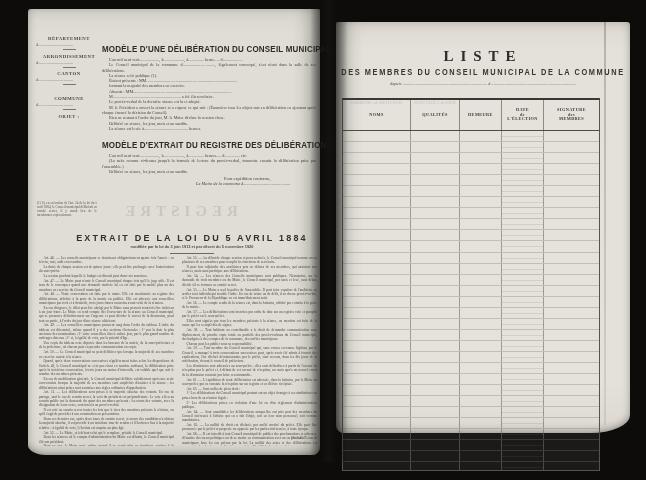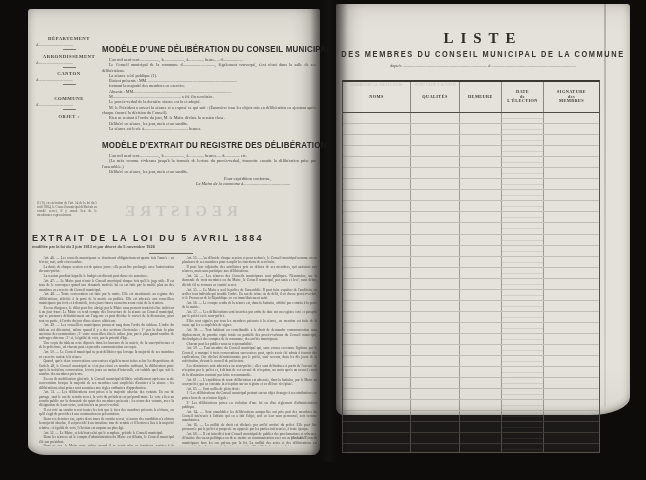--- a/index.html
+++ b/index.html
@@ -2,21 +2,21 @@
 <html><head>
 <meta charset="utf-8">
 <style>
   html,body{margin:0;padding:0;background:#0d0c0a;}
   .scan{position:relative;width:646px;height:480px;background:#0d0c0a;overflow:hidden;
         font-family:"Liberation Serif","DejaVu Serif",serif;color:#45423d;}
   .page{position:absolute;box-sizing:border-box;}
   .page.left{left:28px;top:9px;width:292px;height:446px;background:linear-gradient(180deg,#d9d6ce,#e0ddd5 6%,#e0ddd5 90%,#d8d5cc);
         border-radius:3px 2px 8px 18px / 3px 2px 8px 10px;
         box-shadow:inset -16px 0 20px -10px rgba(0,0,0,.45), inset 4px 0 8px -4px rgba(0,0,0,.25), inset 0 -6px 10px -6px rgba(0,0,0,.3);}
-  .page.right{left:336px;top:4px;width:294px;height:411px;background:linear-gradient(180deg,#ddd9d1,#e4e1da 7%,#e4e1da 88%,#dcd8d0);
+  .page.right{left:336px;top:22px;width:294px;height:411px;background:linear-gradient(180deg,#ddd9d1,#e4e1da 7%,#e4e1da 88%,#dcd8d0);
         border-radius:2px 3px 40px 8px / 2px 3px 18px 8px;
         box-shadow:inset 16px 0 20px -10px rgba(0,0,0,.45), inset -4px 0 8px -4px rgba(0,0,0,.25), inset 0 -6px 10px -6px rgba(0,0,0,.3);}
   .spine{position:absolute;left:310px;top:0;width:38px;height:462px;pointer-events:none;
         background:linear-gradient(90deg,rgba(13,12,10,0) 0%,rgba(13,12,10,.45) 28%,#141210 50%,rgba(13,12,10,.5) 70%,rgba(13,12,10,0) 100%);}
 
   
   .margin-wrap{position:absolute;left:4px;top:27px;width:74px;height:120px;overflow:hidden;}
   .margin-inner{zoom:.5;width:148px;text-align:center;color:#4a473f;}
   .m-label{font-family:"Liberation Serif",serif;font-size:9.5px;letter-spacing:1px;font-weight:bold;}
   .m-fill{font-size:8.5px;font-style:italic;color:#55524a;margin-top:2px;overflow:hidden;white-space:nowrap;text-align:left;padding-left:8px;}
@@ -36,21 +36,21 @@
   .sig-l1{font-size:8.8px;text-align:center;margin-left:40%;width:56%;color:#46433d;}
   .sig-l2{font-size:8.8px;font-style:italic;text-align:center;margin-left:34%;width:64%;color:#46433d;white-space:nowrap;overflow:hidden;}
 
   .footnote-wrap{position:absolute;left:9px;top:192px;width:60px;height:36px;overflow:hidden;}
   .footnote-inner{zoom:.5;width:120px;font-size:6.6px;line-height:8px;text-align:justify;color:#5a564e;}
 
   .ghost-registre{position:absolute;left:66px;top:194px;width:170px;text-align:center;
         font-family:"Liberation Serif",serif;font-weight:bold;font-size:15px;letter-spacing:5px;
         color:rgba(55,50,45,.13);transform:scaleX(-1);pointer-events:none;}
 
-  .law-head{position:absolute;left:4px;top:224px;width:278px;text-align:left;}
+  .law-head{position:absolute;left:25px;top:224px;width:278px;text-align:center;}
   .law-title{font-family:"Liberation Sans",sans-serif;font-weight:bold;font-size:9px;letter-spacing:2.2px;
         color:#33312d;white-space:nowrap;}
   .law-subwrap{height:7px;overflow:hidden;margin-top:1px;}
   .law-sub{zoom:.5;width:556px;font-size:7.8px;font-weight:bold;color:#514e47;font-family:"Liberation Sans",sans-serif;}
   .law-rule{width:44px;border-top:1px solid #6f6b63;margin:2px auto 0;}
   .law-wrap{position:absolute;left:11px;top:247px;width:278px;height:190px;overflow:hidden;}
   .law-cols{zoom:.5;width:556px;display:flex;gap:16px;}
   .law-col{width:270px;}
   .law-p{margin:0 0 1px;text-indent:9px;text-align:justify;font-size:7.1px;line-height:8.6px;color:#4d4a44;}
   .print-code{position:absolute;right:14px;top:427px;height:6px;overflow:hidden;}

